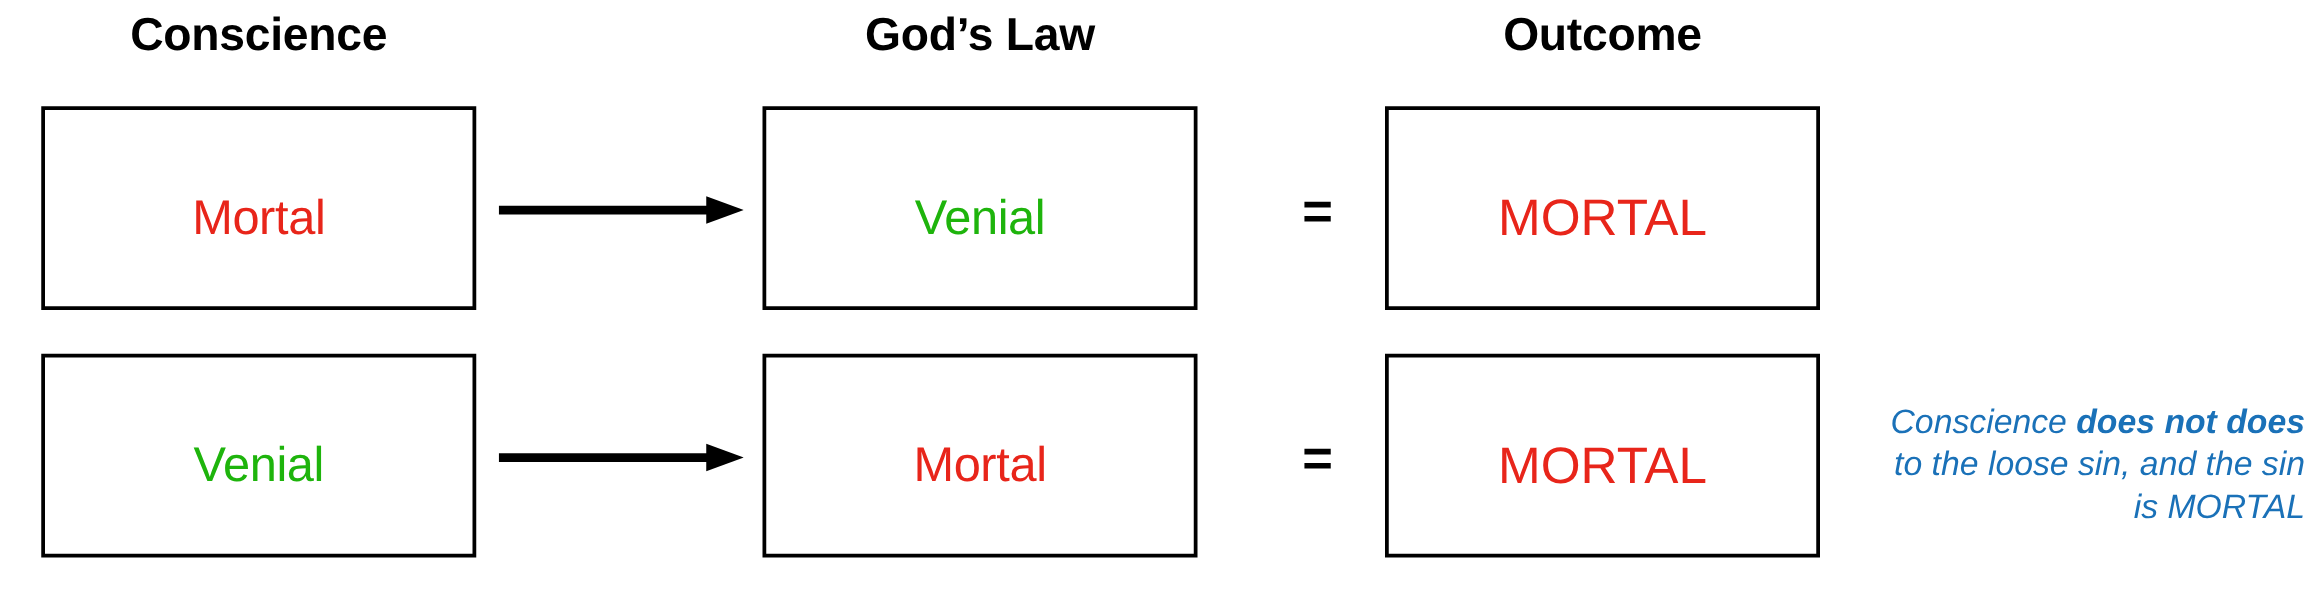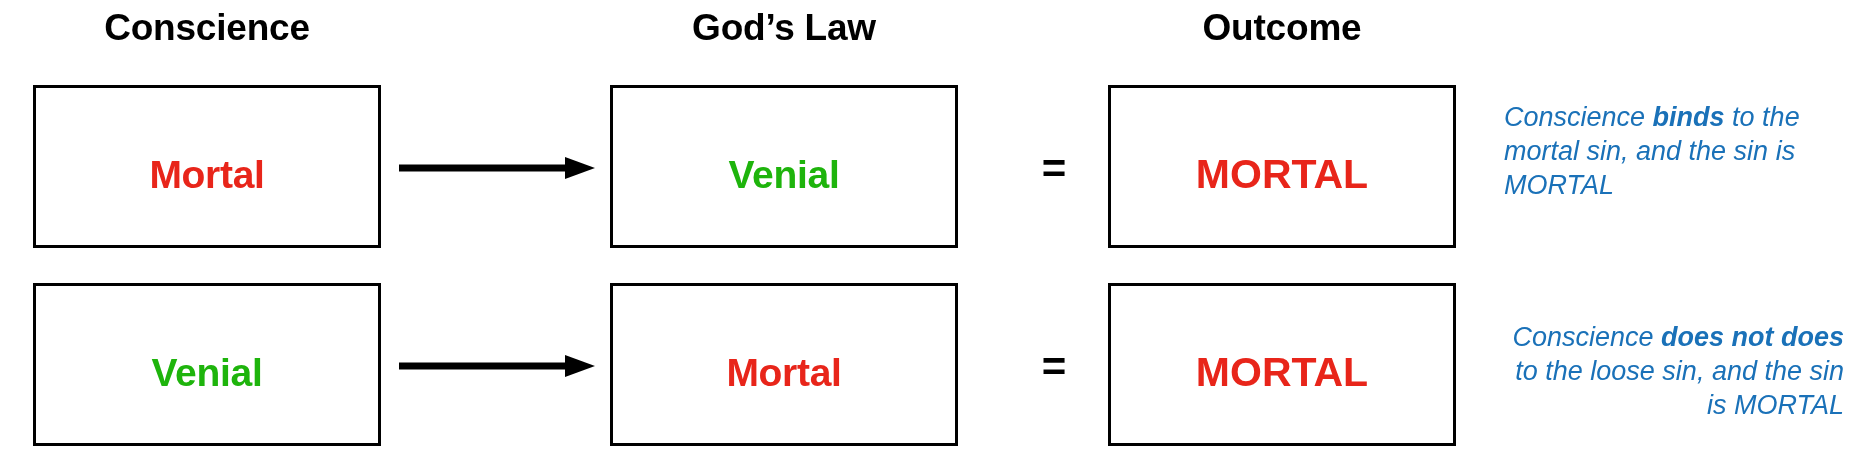--- a/index.html
+++ b/index.html
@@ -47,21 +47,21 @@
     justify-content: center;
   }
   .row1 { top: 85px; }
   .row2 { top: 283px; }
   .col1 { left: 33px; }
   .col2 { left: 610px; }
   .col3 { left: 1108px; }
 
   .cell-label {
     font-size: 39px;
-    font-weight: bold;
+    font-weight: normal;
     line-height: 1;
     white-space: nowrap;
     letter-spacing: -0.3px;
     margin-top: 16px;
   }
   .cell-label.outcome {
     font-size: 41px;
     letter-spacing: 0px;
   }
 
@@ -128,23 +128,20 @@
   <div class="cell-box row1 col2">
     <span class="cell-label" style="color: rgb(30, 180, 12);">Venial</span>
   </div>
 
   <div class="equals r1">=</div>
 
   <div class="cell-box row1 col3">
     <span class="cell-label outcome" style="color: rgb(232, 37, 26);">MORTAL</span>
   </div>
 
-  <div class="note n1" style="color: rgb(26, 113, 184);">
-    <span>Conscience </span><b>binds</b><span> to the mortal sin, and the sin is MORTAL</span>
-  </div>
 
   <div class="cell-box row2 col1">
     <span class="cell-label" style="color: rgb(30, 180, 12);">Venial</span>
   </div>
 
   <div class="arrow r2">
     <svg width="196" height="26" viewBox="0 0 196 26" aria-hidden="true">
       <line x1="0" y1="13" x2="170" y2="13" stroke="#000000" stroke-width="7"></line>
       <polygon points="166,2 196,13 166,24" fill="#000000"></polygon>
     </svg>

